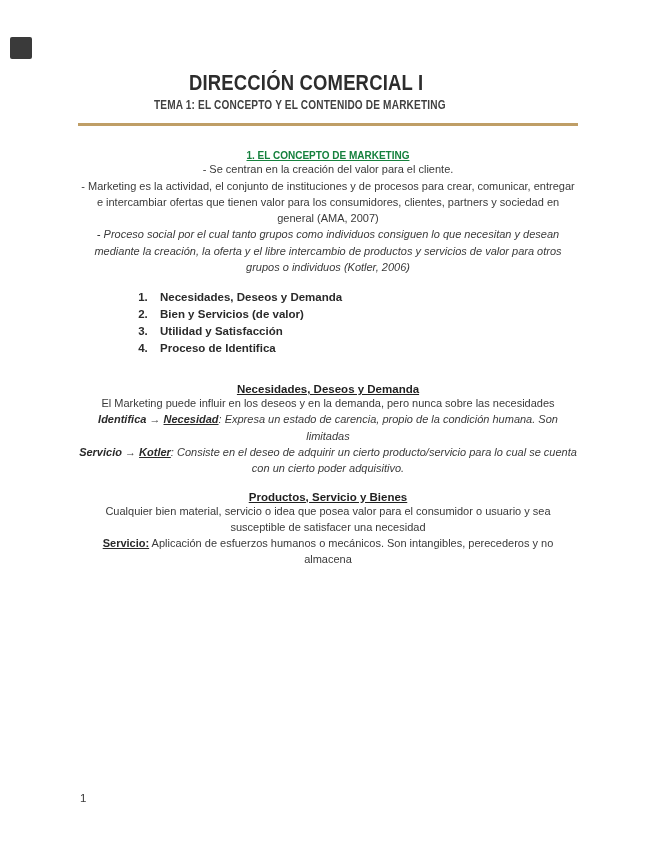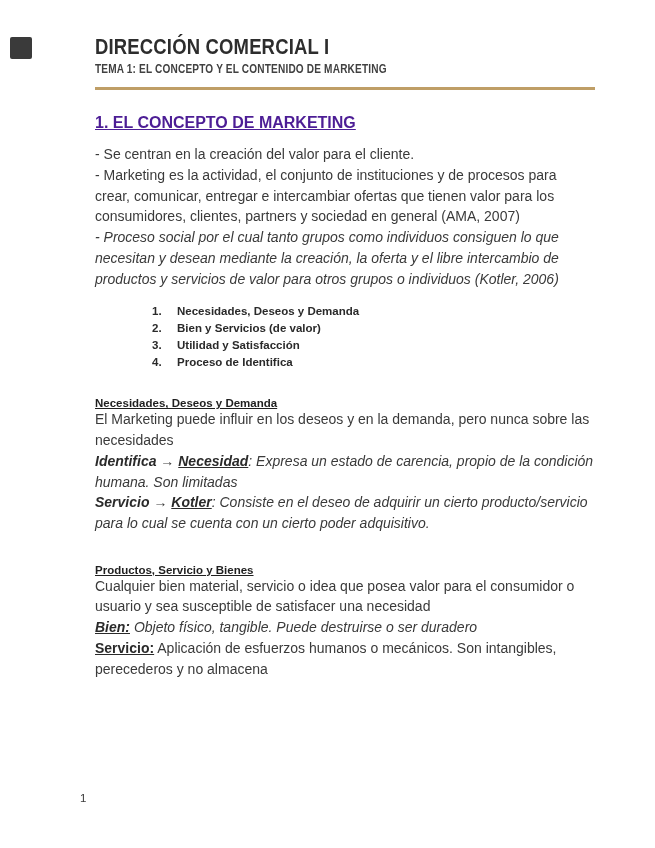--- a/index.html
+++ b/index.html
@@ -20,23 +20,24 @@
     top: 37px;
     left: 10px;
     width: 22px;
     height: 22px;
     background: #3a3a3a;
     border-radius: 2px;
   }
   .content {
     position: absolute;
     top: 0;
-    left: 95px;
+    left: 78px;
     width: 500px;
-    padding-top: 34px;
+    padding-top: 70px;
+    text-align: center;
   }
   .title {
     margin: 0;
     font-size: 22px;
     font-weight: 700;
     color: #2d2d2d;
     letter-spacing: 0.2px;
     line-height: 1.15;
     display: inline-block;
     transform: scaleX(0.84);
@@ -55,44 +56,44 @@
     transform-origin: 0 50%;
     white-space: nowrap;
   }
   .rule {
     margin-top: 10px;
     height: 3px;
     width: 100%;
     background: #bf9e66;
   }
   .section-heading {
-    margin: 24px 0 12px 0;
-    font-size: 16px;
+    margin: 24px 0 0 0;
+    font-size: 10px;
     font-weight: 700;
-    color: #4c1d95;
+    color: #15803d;
     text-decoration: underline;
   }
   .sub-heading {
     font-size: 11.5px;
     font-weight: 700;
     color: #1f1f1f;
     text-decoration: underline;
     margin: 0;
   }
   p.body {
     margin: 0;
-    font-size: 14px;
+    font-size: 11px;
     line-height: 1.48;
     color: #3a3a3a;
   }
   .mt-xs { margin-top: 2px; }
   .mt-sm { margin-top: 10px; }
   .mt-md { margin-top: 15px; font-style: italic; }
   .mt-lg { margin-top: 26px; }
-  .mt-xl { margin-top: 30px; }
+  .mt-xl { margin-top: 14px; }
   .num-list {
     margin: 14px 0 0 57px;
   }
   .list-item {
     display: flex;
     font-size: 11.5px;
     font-weight: 700;
     color: #2a2a2a;
     line-height: 1.48;
   }
@@ -163,22 +164,19 @@
   <p class="body mt-md">
     <span class="b">Servicio</span>
     <span>→</span>
     <span class="b u">Kotler</span><span>: Consiste en el deseo de adquirir un cierto producto/servicio para lo cual se cuenta con un cierto poder adquisitivo.</span>
   </p>
 
   <p class="sub-heading mt-xl">Productos, Servicio y Bienes</p>
 
   <p class="body mt-sm">Cualquier bien material, servicio o idea que posea valor para el consumidor o usuario y sea susceptible de satisfacer una necesidad</p>
 
-  <p class="body mt-md">
-    <span class="b u">Bien:</span><span> Objeto físico, tangible. Puede destruirse o ser duradero</span>
-  </p>
   <p class="body mt-xs">
     <span class="b u">Servicio:</span><span> Aplicación de esfuerzos humanos o mecánicos. Son intangibles, perecederos y no almacena</span>
   </p>
 
 </div>
 
 <div class="page-number">1</div>
 
 </body></html>

